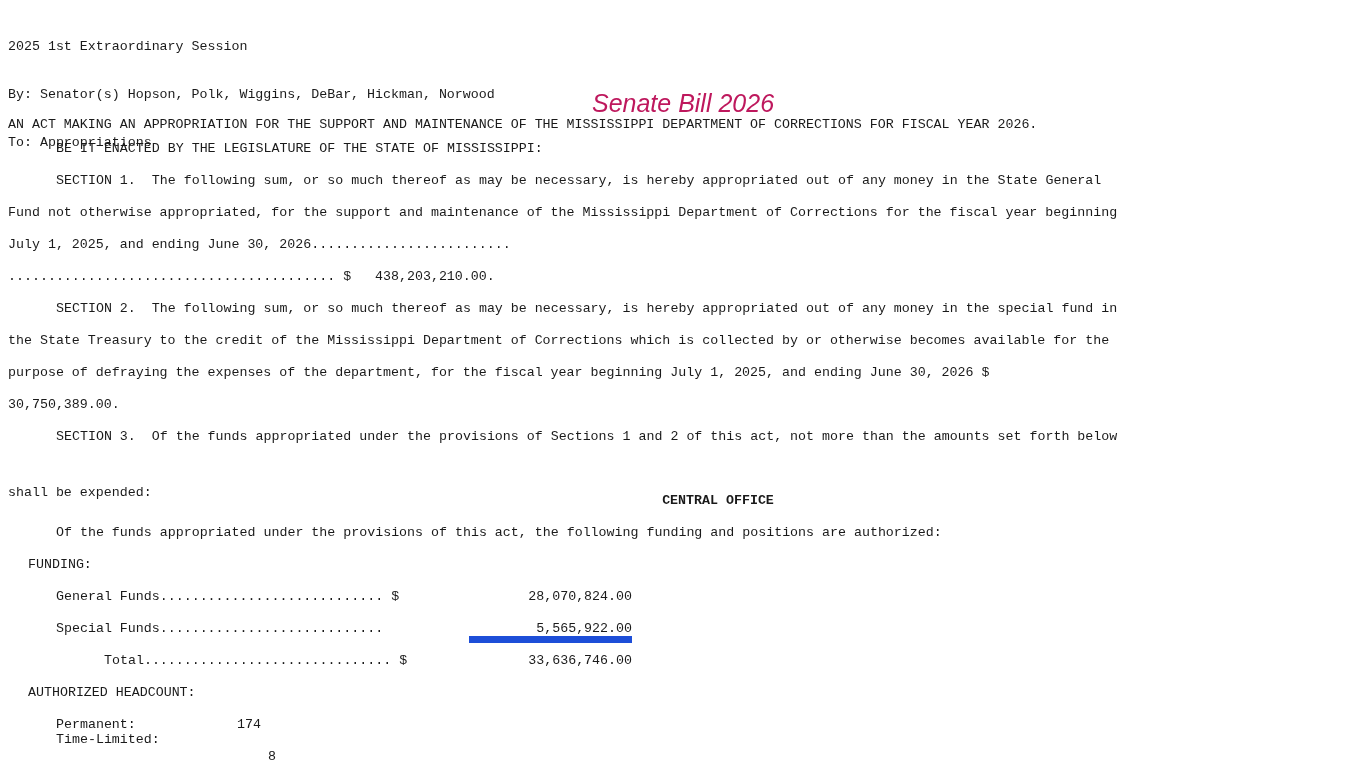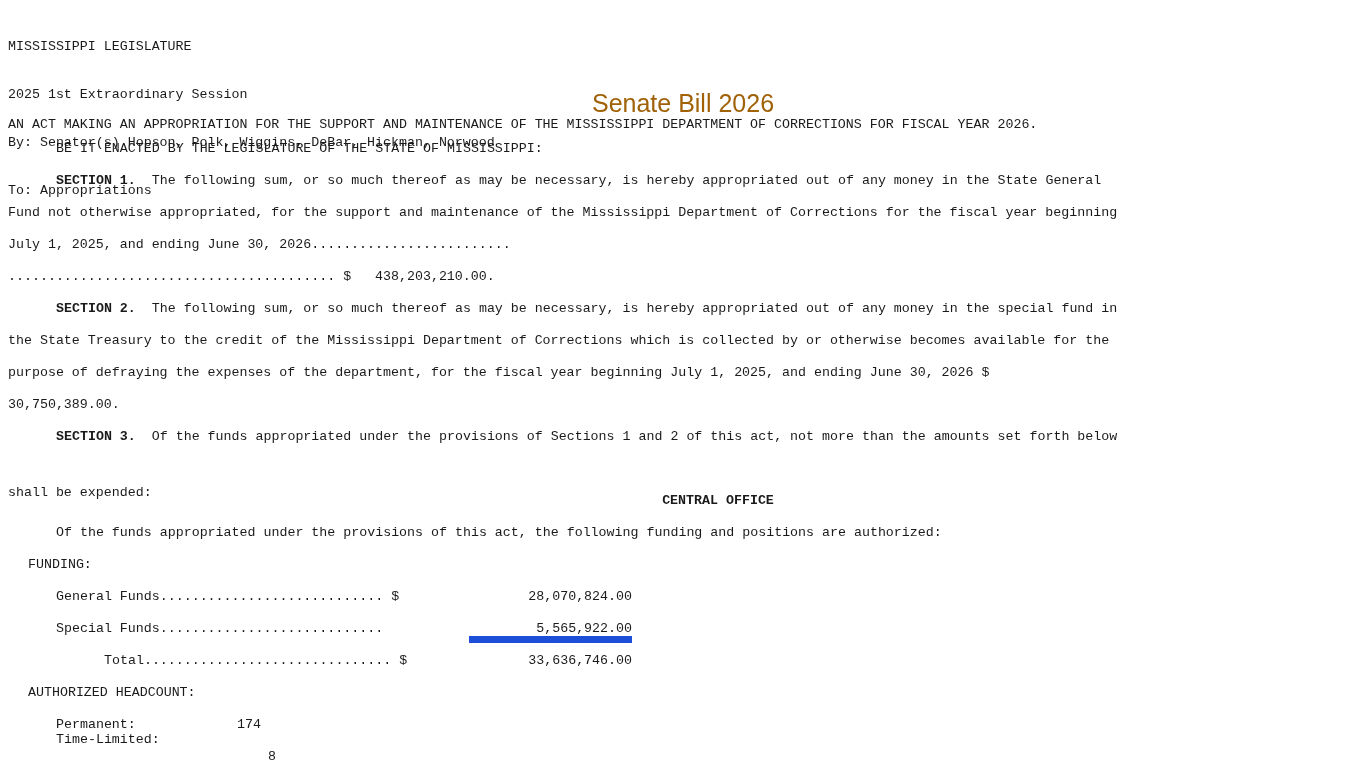--- a/index.html
+++ b/index.html
@@ -25,30 +25,31 @@
     }
     .header-line { display: block; }
     .bill-title {
       position: absolute;
       left: 0;
       width: 1366px;
       top: 87px;
       text-align: center;
       font-family: "Liberation Sans", "DejaVu Sans", sans-serif;
       font-size: 25px;
-      color: #a16207;
+      color: #be185d;
       line-height: 32px;
+      font-style: italic;
     }
     .line {
       position: absolute;
       left: 8px;
       white-space: pre;
       line-height: 16px;
     }
-    .bold { font-weight: bold; }
+    .bold { font-weight: normal; }
     .indent1 { left: 56px; }
     .indent-fund { left: 28px; }
     .indent-total { left: 104px; }
     .center-head {
       position: absolute;
       left: 0;
       width: 1366px;
       text-align: center;
       font-weight: bold;
       white-space: pre;
@@ -58,21 +59,20 @@
       position: absolute;
       white-space: pre;
       line-height: 16px;
       text-align: right;
     }
   </style>
 </head>
 <body>
 
 <div class="header-block">
-  <span class="header-line">MISSISSIPPI LEGISLATURE</span>
   <span class="header-line">2025 1st Extraordinary Session</span>
   <span class="header-line">By: Senator(s) Hopson, Polk, Wiggins, DeBar, Hickman, Norwood</span>
   <span class="header-line">To: Appropriations</span>
 </div>
 
 <div class="bill-title">Senate Bill 2026</div>
 
 <div class="line" style="top:117px;">AN ACT MAKING AN APPROPRIATION FOR THE SUPPORT AND MAINTENANCE OF THE MISSISSIPPI DEPARTMENT OF CORRECTIONS FOR FISCAL YEAR 2026.</div>
 
 <div class="line indent1" style="top:141px;">BE IT ENACTED BY THE LEGISLATURE OF THE STATE OF MISSISSIPPI:</div>

